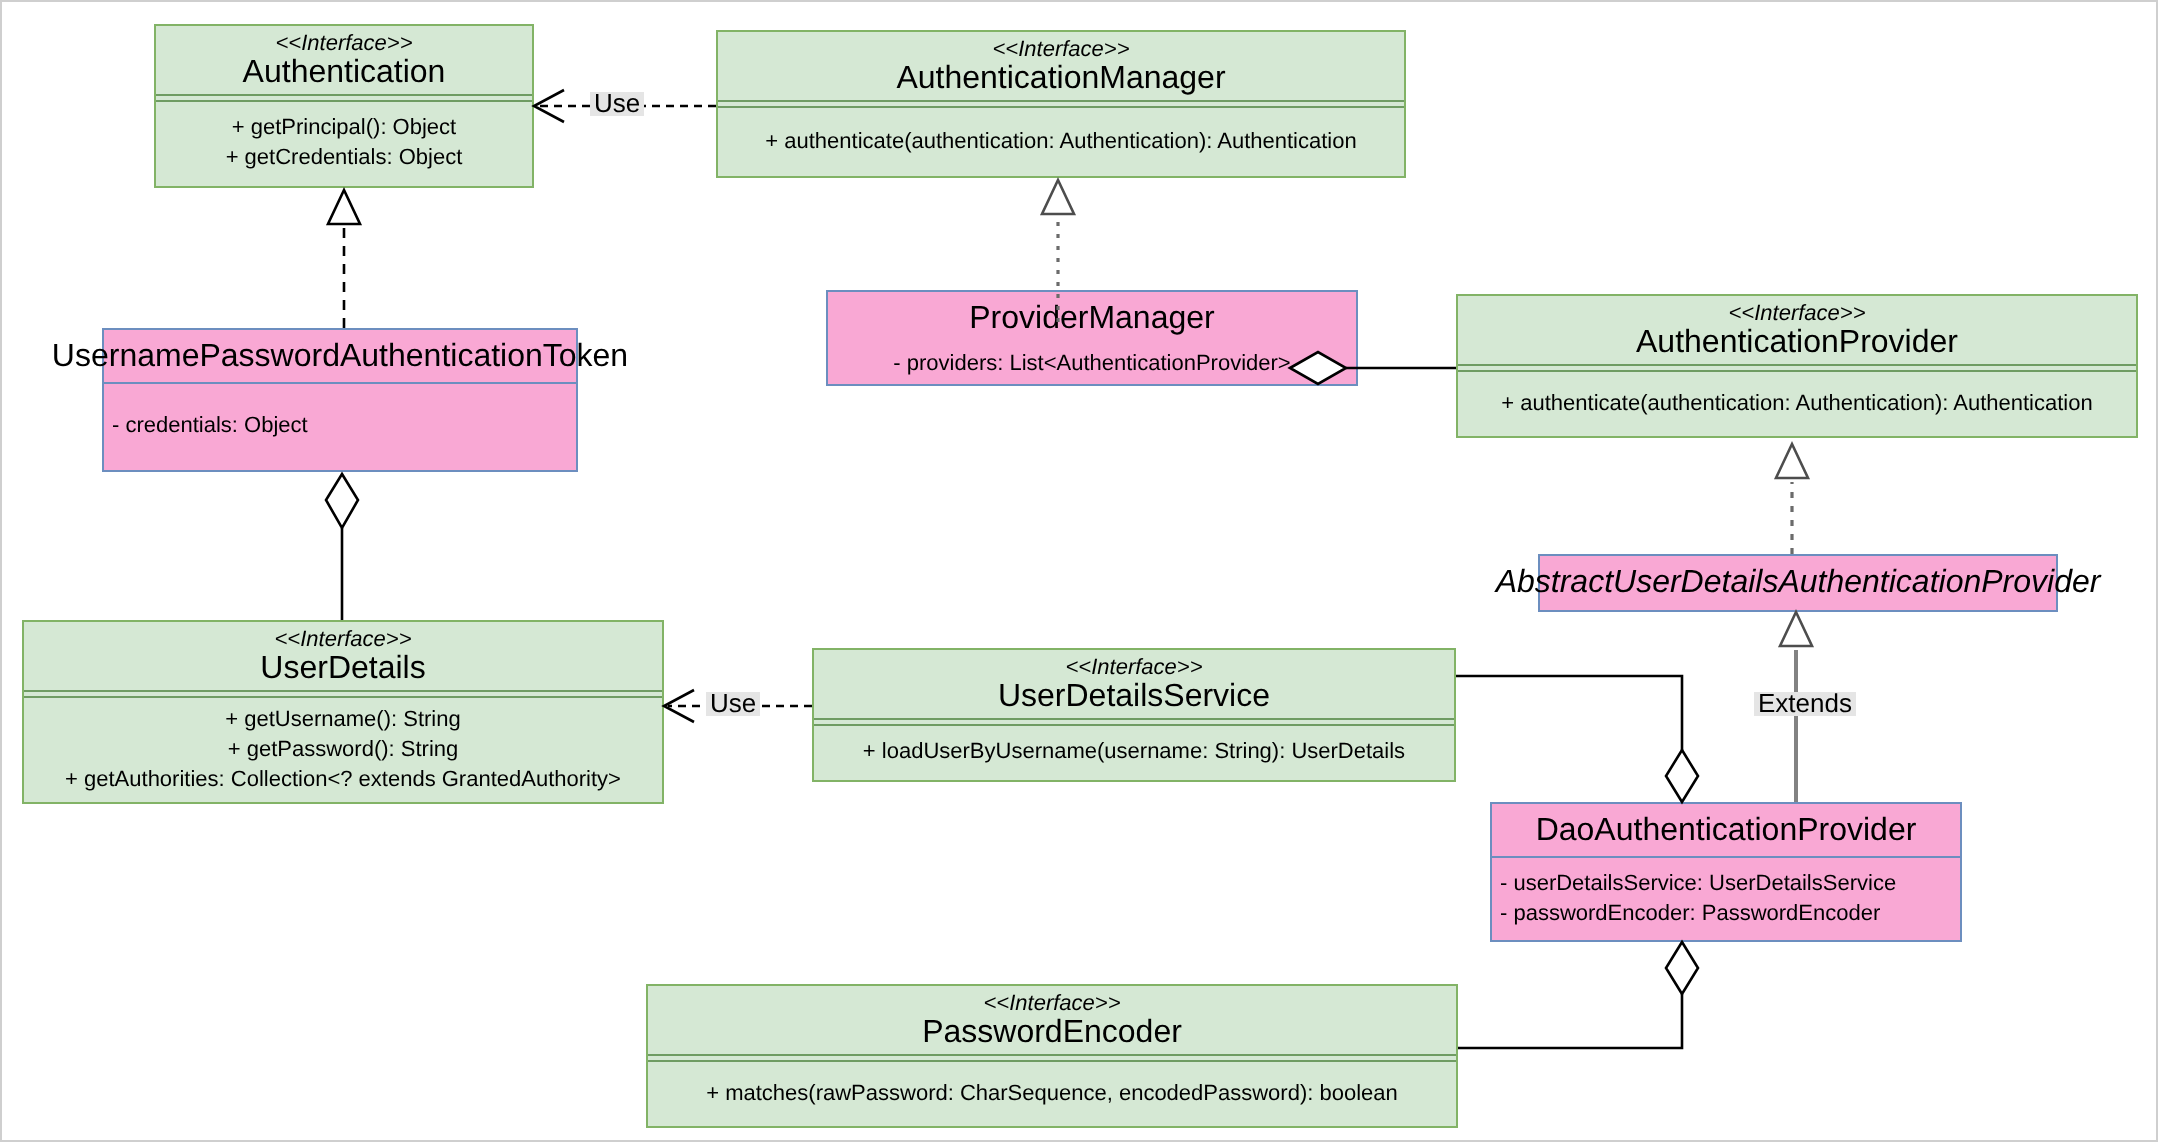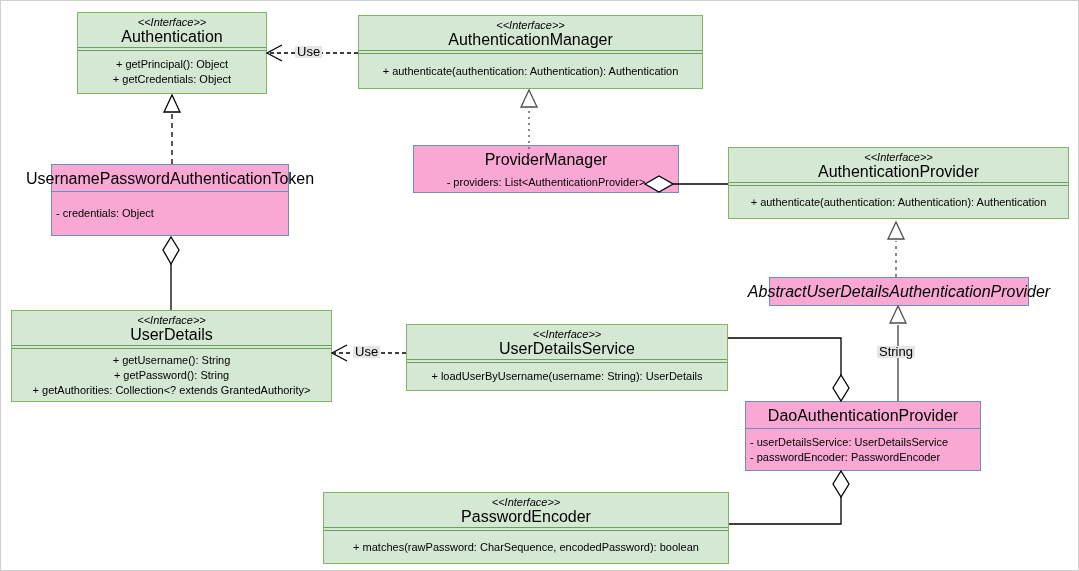--- a/index.html
+++ b/index.html
@@ -195,15 +195,15 @@
     </g>
 
     <g>
       <polygon points="840,470 848,483 840,496 832,483" fill="#ffffff" stroke="#000" stroke-width="1.3"></polygon>
       <polyline points="840,496 840,523 728,523" fill="none" stroke="#000" stroke-width="1.3"></polyline>
     </g>
   </svg>
 
   <div class="edge-label" style="left:294px;top:45px;">Use</div>
   <div class="edge-label" style="left:352px;top:345px;">Use</div>
-  <div class="edge-label" style="left:876px;top:345px;">String</div>
+  <div class="edge-label" style="left:876px;top:345px;">Extends</div>
 
 </div>
 
 </body></html>

